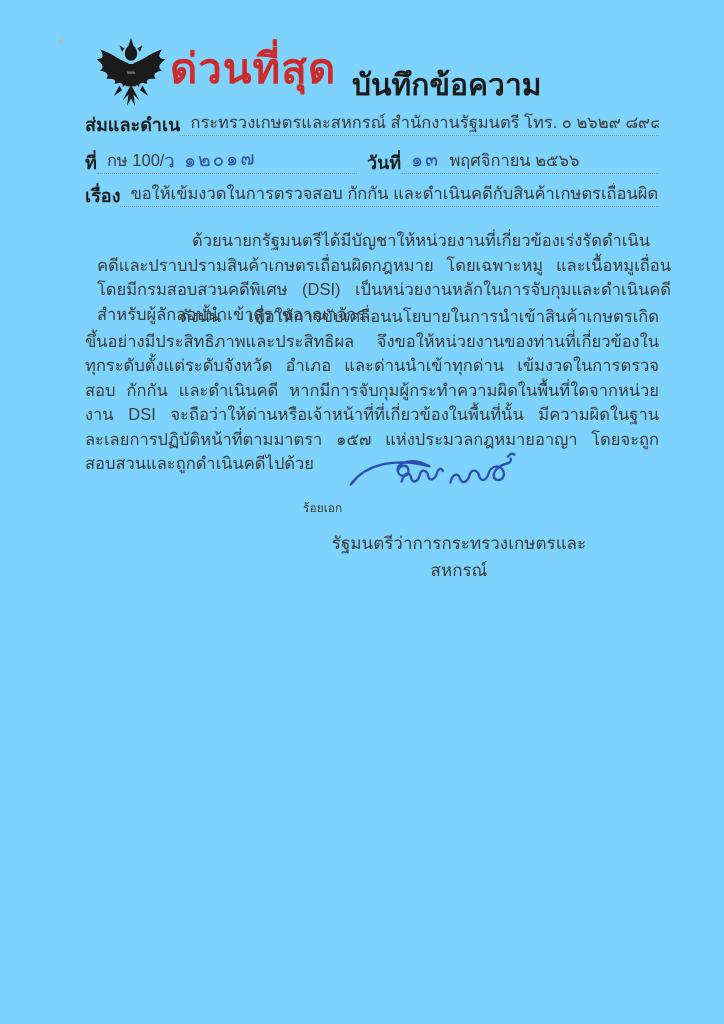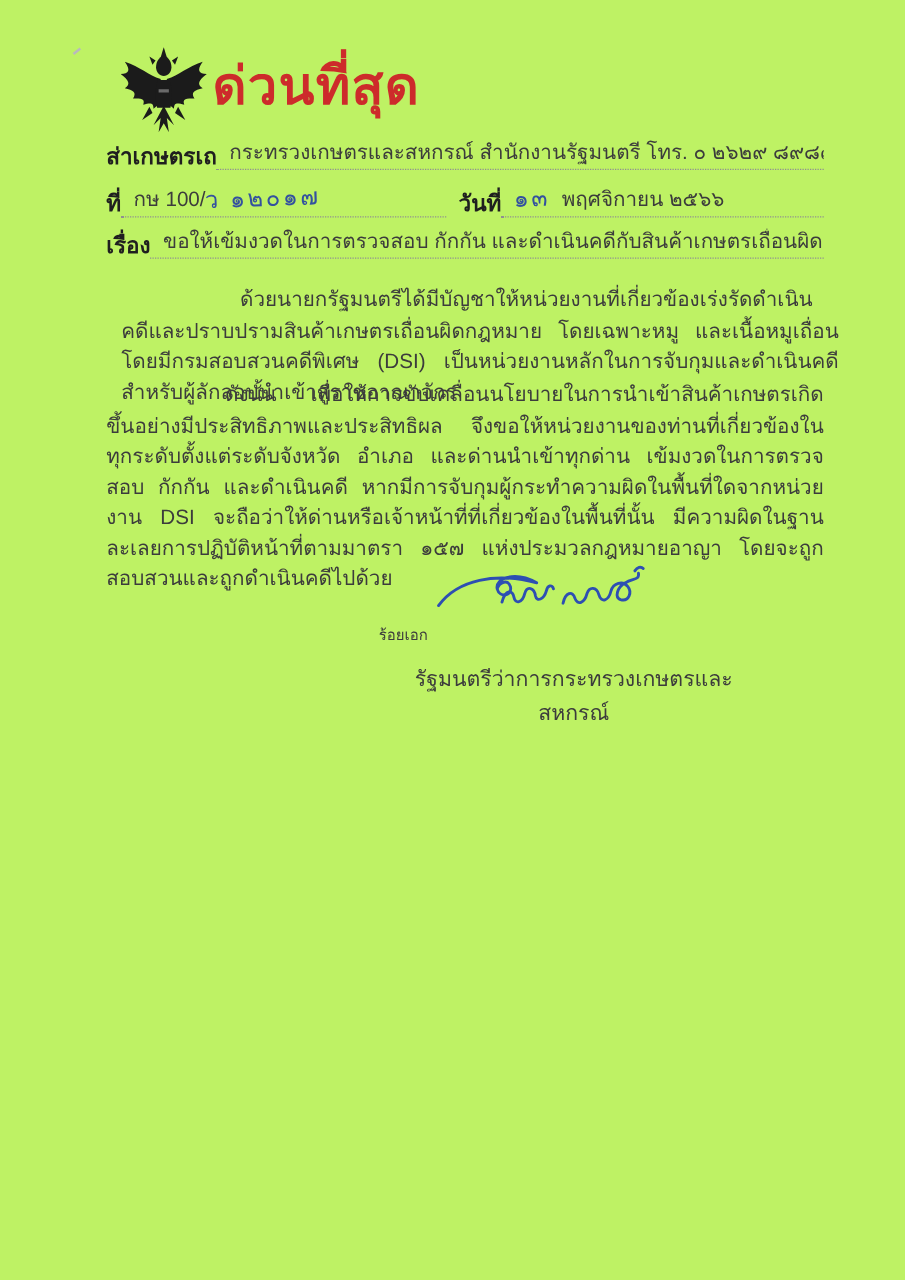--- a/index.html
+++ b/index.html
@@ -1,21 +1,21 @@
 <!DOCTYPE html>
 <html lang="th"><head>
 <meta charset="utf-8">
 <style>
   html, body { margin: 0; padding: 0; background: #e9e9e9; }
   .page {
     position: relative;
     width: 724px;
     height: 1024px;
     margin: 0 auto;
-    background: #bef264;
+    background: #7dd3fc;
     font-family: "Liberation Sans", "DejaVu Sans", sans-serif;
     color: #3c3c3c;
     overflow: hidden;
   }
   .pen-mark {
     position: absolute; left: 58px; top: 40px;
     width: 7px; height: 0;
     border-top: 2px solid #b9b9bd;
     transform: rotate(-38deg);
   }
@@ -106,25 +106,26 @@
       <path d="M39 33 L51 33 C53.5 43 53.5 51 51.5 60 L38.5 60 C36.5 51 36.5 43 39 33 Z"></path>
       <path d="M40 42 L50 42 L50 45 L40 45 Z" fill="#fefefe" opacity="0.35"></path>
       <path d="M45 58 L35 77 L42 70 L40 84 L45 75 L50 84 L48 70 L55 77 Z"></path>
       <path d="M31 59 L24 72 L34 65 Z"></path>
       <path d="M59 59 L66 72 L56 65 Z"></path>
     </svg>
   </div>
 
   <div class="urgency" style="color:#cd2b2b">ด่วนที่สุด</div>
 
+  <div class="memo-title">บันทึกข้อความ</div>
 
   <div class="fields">
 
     <div class="frow">
-      <span class="flabel">ส่าเกษตรเถ</span>
+      <span class="flabel">ส่มและดำเน</span>
       <span class="fvalue">กระทรวงเกษตรและสหกรณ์  สำนักงานรัฐมนตรี  โทร. ๐ ๒๖๒๙ ๘๙๘๙</span>
     </div>
 
     <div class="frow">
       <span class="flabel">ที่</span>
       <span class="fvalue split"><span>กษ 100/</span><span class="hand">ว ๑๒๐๑๗</span></span>
       <span class="flabel date-label">วันที่</span>
       <span class="fvalue"><span class="hand">๑๓</span>&nbsp; <span>พฤศจิกายน ๒๕๖๖</span></span>
     </div>
 

